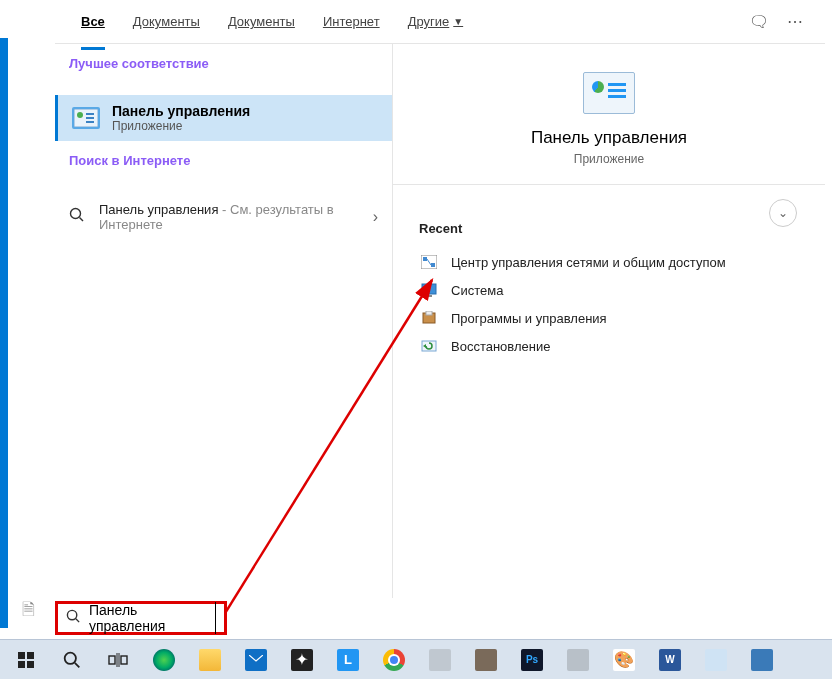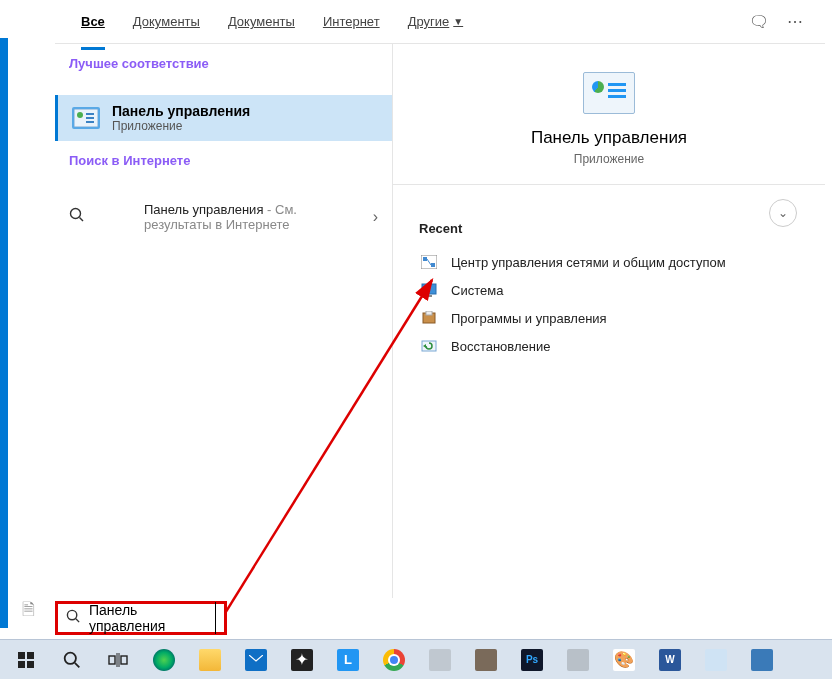--- a/index.html
+++ b/index.html
@@ -24,21 +24,21 @@
 .columns { flex: 1; display: flex; }
 .col-left { width: 338px; border-right: 1px solid #e5e5e5; overflow: hidden; }
 .col-right { flex: 1; padding: 0; }
 
 
 .section-header { padding: 12px 14px 24px; font-size: 13px; font-weight: 600; color: #8b5cf6; }
 .best-match { display: flex; align-items: center; padding: 8px 14px; background: #cce4f7; border-left: 3px solid #0078d4; cursor: pointer; }
 .best-match .bm-icon { width: 28px; height: 22px; background: #5aa9e6; border-radius: 2px; margin-right: 12px; display: flex; align-items: center; justify-content: center; font-size: 11px; }
 .best-match .bm-text .bm-title { font-size: 14px; font-weight: 600; color: #000; }
 .best-match .bm-text .bm-sub { font-size: 12px; color: #555; }
-.web-result { display: flex; align-items: center; padding: 10px 14px; cursor: pointer; gap: 45px; }
+.web-result { display: flex; align-items: center; padding: 10px 14px; cursor: pointer; }
 .web-result .wr-icon { width: 22px; color: #333; margin-right: 8px; }
 .web-result .wr-text { flex: 1; font-size: 13px; color: #222; }
 .web-result .wr-text .wr-suffix { color: #888; }
 .web-result .wr-chev { color: #666; }
 
 
 .preview-top { text-align: center; padding: 28px 0 18px; border-bottom: 1px solid #e5e5e5; }
 .preview-icon { width: 52px; height: 42px; margin: 0 auto 14px; border: 1px solid #9bbbd8; border-radius: 2px; background: #eef5fb; display: flex; align-items: center; justify-content: center; position: relative; }
 .preview-icon .pi-dot { width: 12px; height: 12px; border-radius: 50%; background: conic-gradient(#4caf50 0 60%, #2196f3 60% 100%); position: absolute; left: 8px; top: 8px; }
 .preview-icon .pi-bars { position: absolute; right: 8px; top: 10px; width: 18px; }

